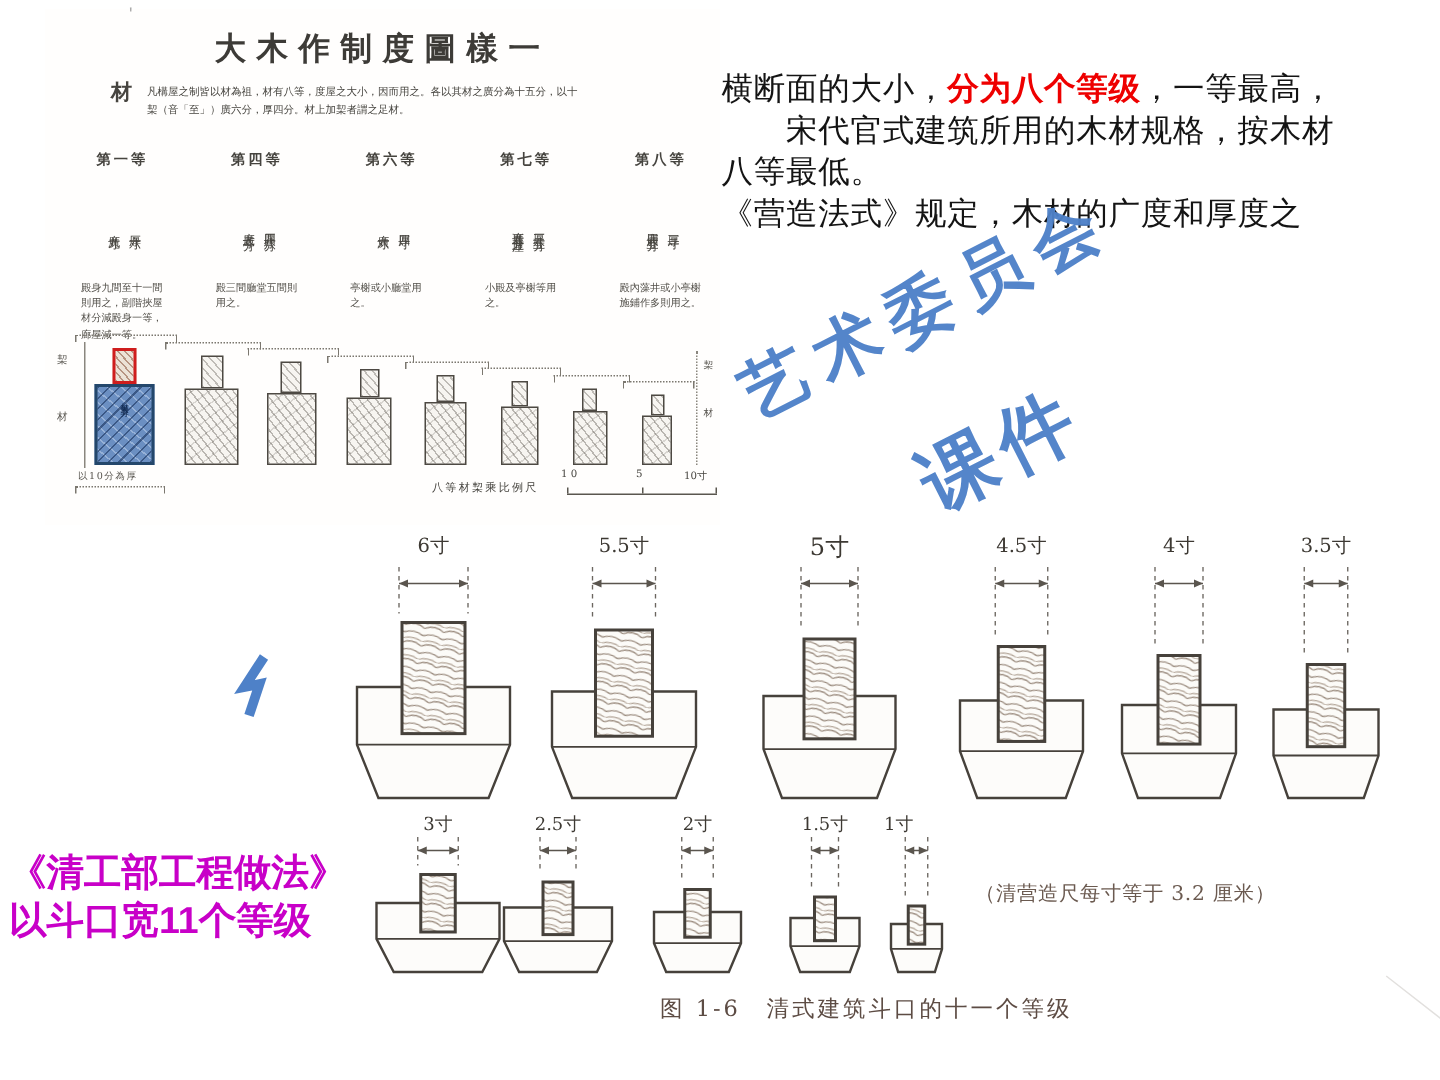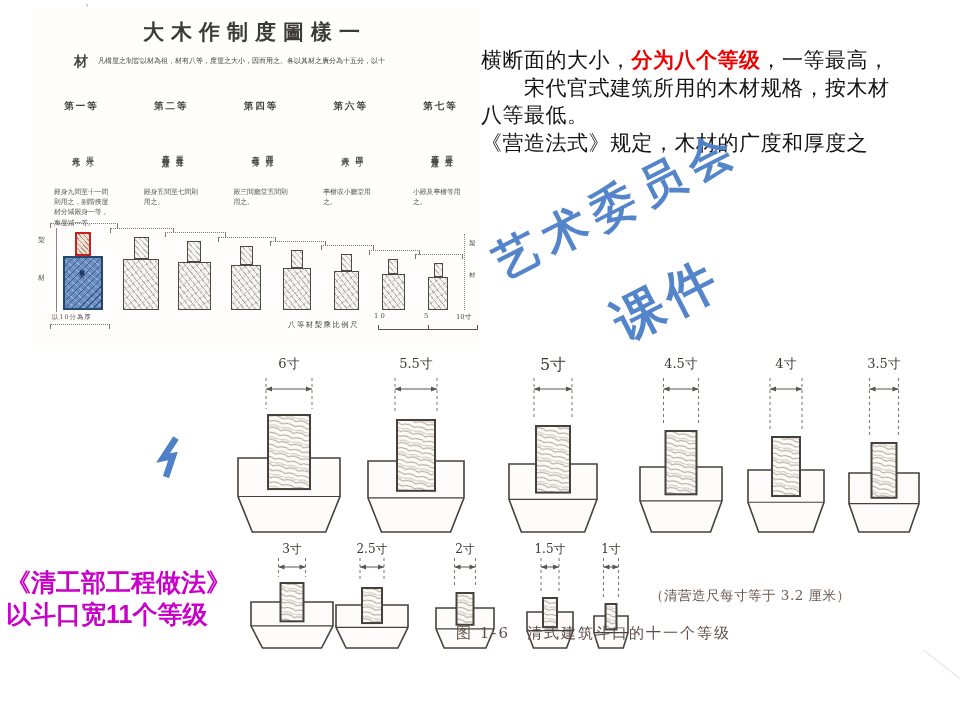--- a/index.html
+++ b/index.html
@@ -57,59 +57,52 @@
   .wm{position:absolute;color:#4e81c8;font-weight:bold;white-space:nowrap;
       transform:rotate(-27deg);transform-origin:left center;opacity:.96;}
   .wm1{left:497px;top:236px;font-size:45px;letter-spacing:9px;}
   .wm2{left:617px;top:292px;font-size:51px;letter-spacing:6px;}
   
   #overlay{position:absolute;left:0;top:0;pointer-events:none;}
   .qing-label{position:absolute;width:60px;text-align:center;
               font-family:"DejaVu Serif",serif;color:#3d3933;}
   .qing-note{position:absolute;left:650px;top:587px;font-family:"DejaVu Serif",serif;
              font-size:13.5px;color:#6b5a50;letter-spacing:0.5px;}
-  .qing-caption{position:absolute;left:440px;top:624px;font-family:"DejaVu Serif",serif;
-                font-size:15px;color:#5d4c44;letter-spacing:2px;margin-left:16px;}
+  .qing-caption{position:absolute;left:440px;top:663px;font-family:"DejaVu Serif",serif;
+                font-size:15px;color:#5d4c44;letter-spacing:2px;}
   
   .overlay-note{position:absolute;left:6px;top:566px;font-size:25px;font-weight:bold;
                 color:#c800c8;line-height:32px;white-space:nowrap;}
   
   .stray-mark{position:absolute;left:86px;top:2px;color:#aaa;font-size:12px;}
   .corner-streak{position:absolute;left:918px;top:668px;width:58px;height:0;
                  border-top:1.5px solid #e2e0de;transform:rotate(38deg);}
 </style>
 </head>
 <body>
 
 <div class="slide">
 
   <div class="song-scan">
     <div class="song-title blurry">大木作制度圖樣一</div>
     <div class="song-lead blurry">材</div>
     <div id="song-intro" class="blurry">
         <div>凡構屋之制皆以材為祖，材有八等，度屋之大小，因而用之。各以其材之廣分為十五分，以十</div>
+        <div>栔（音「至」）廣六分，厚四分。材上加栔者謂之足材。</div>
       </div>
     <div id="song-grades" class="blurry">
         <div class="g-col">
           <div class="g-name">第一等</div>
           <div class="g-measures">
             <span>廣九寸</span>
             <span>厚六寸</span>
           </div>
           <div class="g-use">殿身九間至十一間則用之，副階挾屋材分減殿身一等，廊屋減一等。</div>
         </div>
         <div class="g-col">
-          <div class="g-name">第二等</div>
-          <div class="g-measures">
-            <span>廣八寸二分五厘</span>
-            <span>厚五寸五分</span>
-          </div>
-          <div class="g-use">殿身五間至七間則用之。</div>
-        </div>
-        <div class="g-col">
           <div class="g-name">第四等</div>
           <div class="g-measures">
             <span>廣七寸二分</span>
             <span>厚四寸八分</span>
           </div>
           <div class="g-use">殿三間廳堂五間則用之。</div>
         </div>
         <div class="g-col">
           <div class="g-name">第六等</div>
           <div class="g-measures">
@@ -118,20 +111,28 @@
           </div>
           <div class="g-use">亭榭或小廳堂用之。</div>
         </div>
         <div class="g-col">
           <div class="g-name">第七等</div>
           <div class="g-measures">
             <span>廣五寸二分五厘</span>
             <span>厚三寸五分</span>
           </div>
           <div class="g-use">小殿及亭榭等用之。</div>
+        </div>
+        <div class="g-col">
+          <div class="g-name">第八等</div>
+          <div class="g-measures">
+            <span>廣四寸五分</span>
+            <span>厚三寸</span>
+          </div>
+          <div class="g-use">殿內藻井或小亭榭施鋪作多則用之。</div>
         </div>
       </div>
     <div id="song-timbers">
         <div class="tick-ruler" style="left: 20px; top: 217px; width: 66px;"></div>
         <div class="timber-cap hl-cap" style="left: 45px; top: 226px; width: 16px; height: 24px;"></div>
         <div class="timber-body hl-body" style="left: 33px; top: 250px; width: 40px; height: 54px;">
           <span class="hl-inner">材廣十五分</span>
         </div>
         <div class="tick-ruler" style="left: 80px; top: 222px; width: 62px;"></div>
         <div class="timber-cap" style="left: 103.5px; top: 231px; width: 15px; height: 22px;"></div>
@@ -306,21 +307,21 @@
       <div class="qing-label" style="left: 259px; top: 355px; font-size: 13px;">6寸</div>
       <div class="qing-label" style="left: 386px; top: 355px; font-size: 13px;">5.5寸</div>
       <div class="qing-label" style="left: 523px; top: 355px; font-size: 16px;">5寸</div>
       <div class="qing-label" style="left: 651px; top: 355px; font-size: 13px;">4.5寸</div>
       <div class="qing-label" style="left: 756px; top: 355px; font-size: 13px;">4寸</div>
       <div class="qing-label" style="left: 854px; top: 355px; font-size: 13px;">3.5寸</div>
       <div class="qing-label" style="left: 262px; top: 541px; font-size: 12px;">3寸</div>
       <div class="qing-label" style="left: 342px; top: 541px; font-size: 12px;">2.5寸</div>
       <div class="qing-label" style="left: 435px; top: 541px; font-size: 12px;">2寸</div>
       <div class="qing-label" style="left: 520px; top: 541px; font-size: 12px;">1.5寸</div>
-      <div class="qing-label" style="left: 581px; top: 541px; font-size: 12px;">1寸</div>
+      <div class="qing-label" style="left: 549px; top: 541px; font-size: 12px; text-align: right;">1寸</div>
     </div>
 
   <div class="qing-note">（清营造尺每寸等于 3.2 厘米）</div>
   <div class="qing-caption">图 1-6　清式建筑斗口的十一个等级</div>
 
   <div class="overlay-note">
     <div>《清工部工程做法》</div>
     <div>以斗口宽11个等级</div>
   </div>
 

